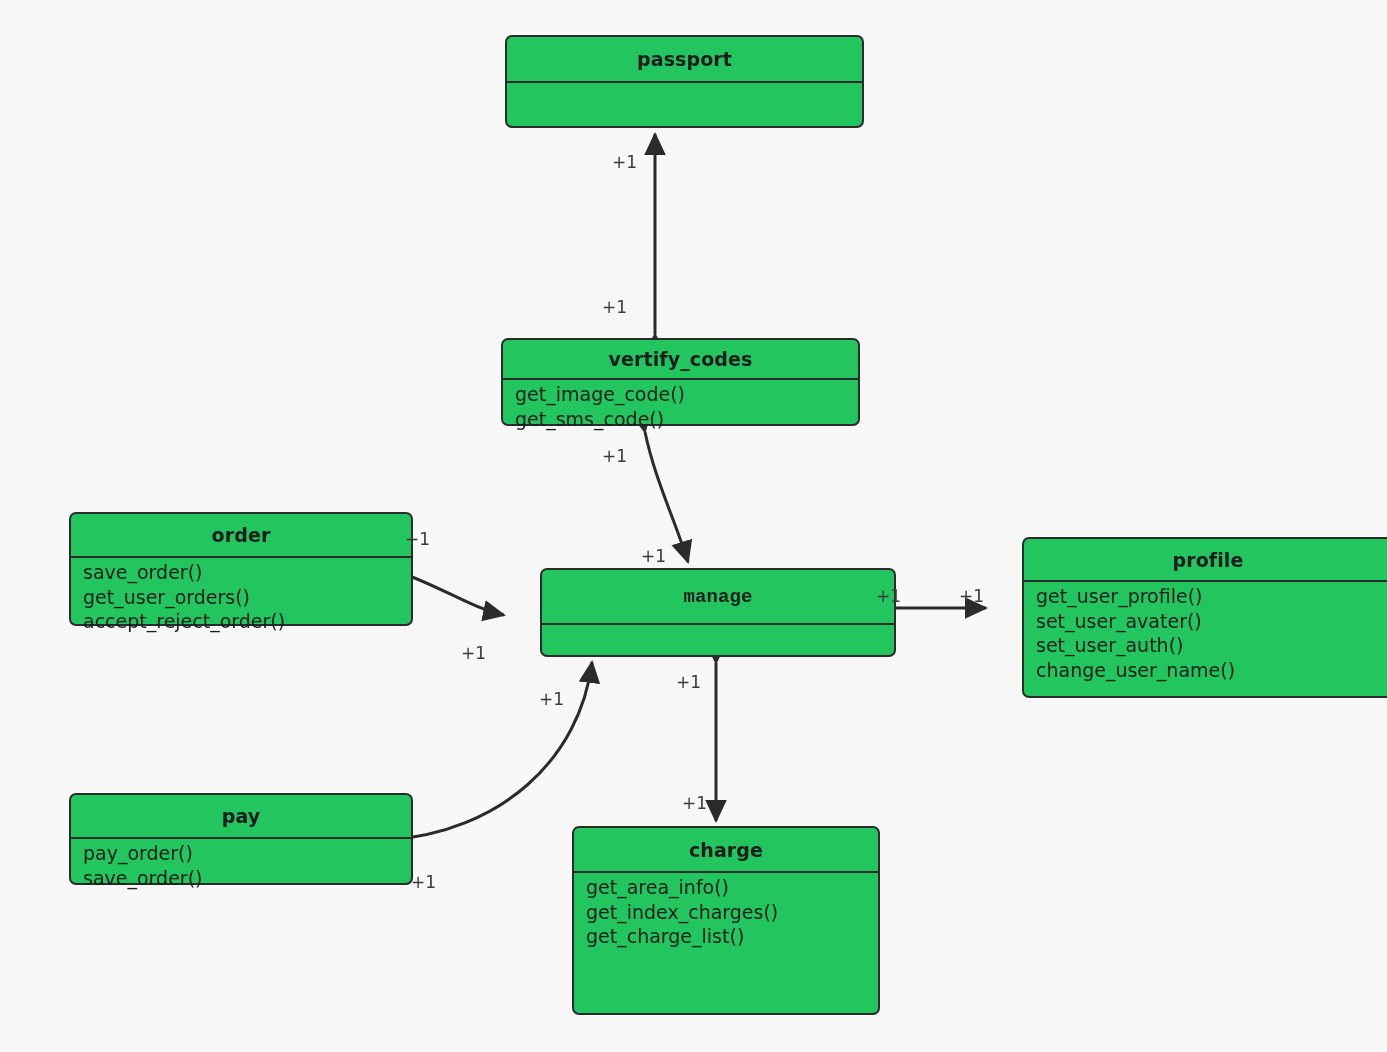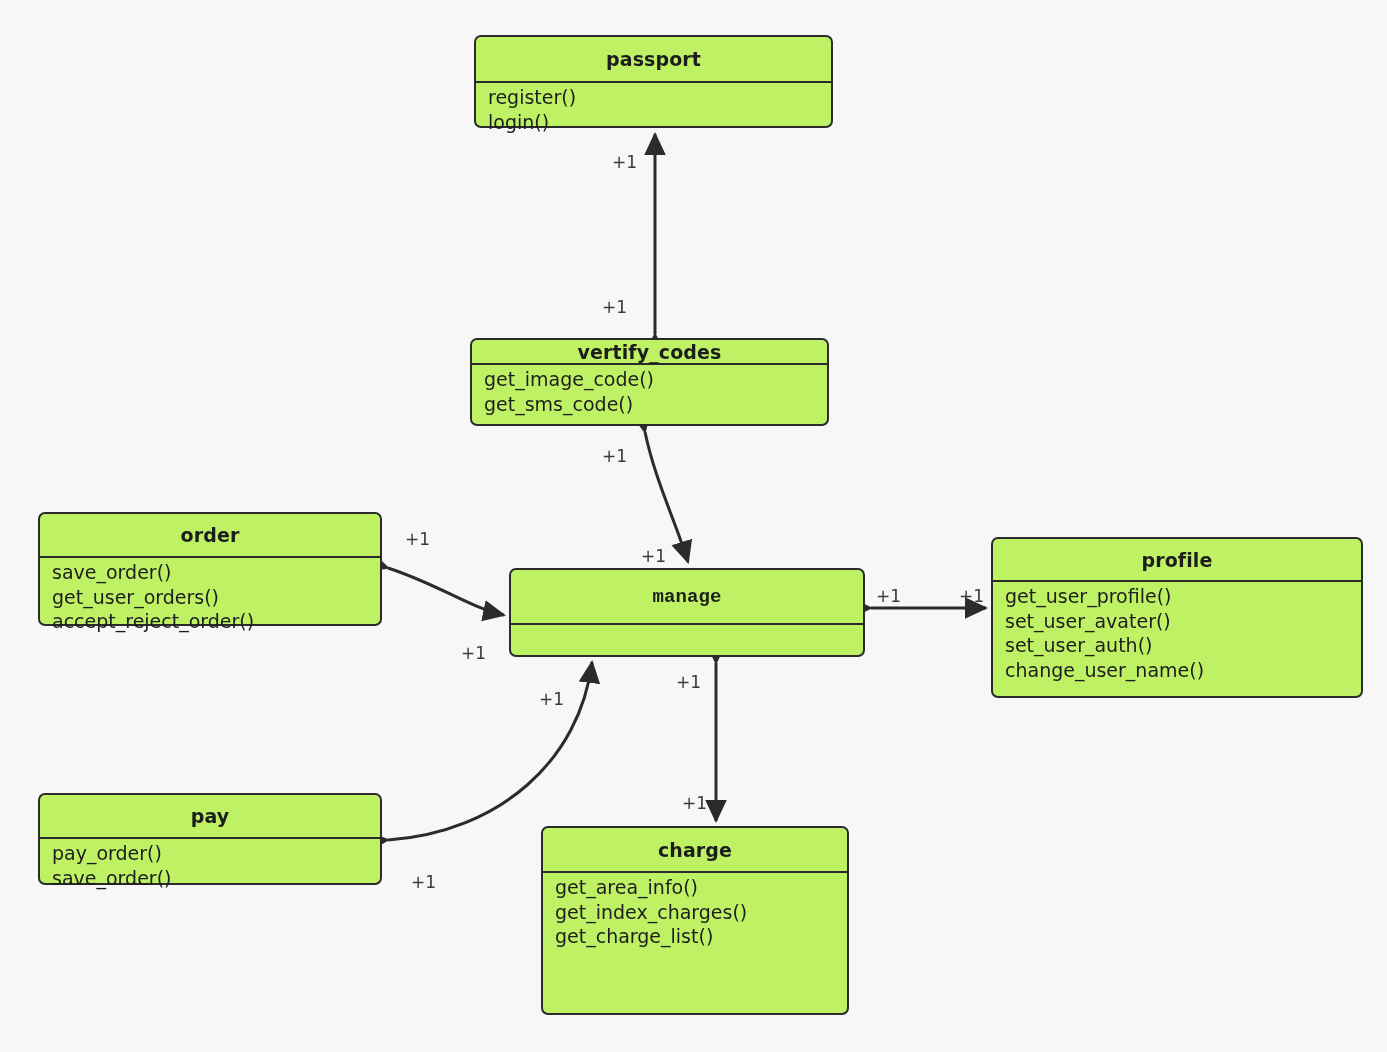--- a/index.html
+++ b/index.html
@@ -25,25 +25,26 @@
   .edge-layer {
     position: absolute;
     left: 0;
     top: 0;
     width: 1387px;
     height: 1052px;
     pointer-events: none;
   }
   .node {
     position: absolute;
-    background: #bef264;
+    background: #22c55e;
     border: 2.5px solid #2b2b2b;
     border-radius: 7px;
     box-sizing: border-box;
     overflow: visible;
+    margin-left: 31px;
   }
   .node-title {
     text-align: center;
     font-weight: bold;
     font-size: 19px;
     color: #1d1d1d;
     box-sizing: border-box;
     display: flex;
     align-items: center;
     justify-content: center;
@@ -89,27 +90,23 @@
         <path d="M 388,568 C 440,585 470,608 504,615" fill="none" stroke="#2b2b2b" stroke-width="3" marker-end="url(#arrowEnd)" marker-start="url(#arrowStart)"></path>
         <path d="M 871,608 L 986,608" fill="none" stroke="#2b2b2b" stroke-width="3" marker-end="url(#arrowEnd)" marker-start="url(#arrowStart)"></path>
         <path d="M 388,840 C 500,832 580,760 592,662" fill="none" stroke="#2b2b2b" stroke-width="3" marker-end="url(#arrowEnd)" marker-start="url(#arrowStart)"></path>
         <path d="M 716,663 L 716,821" fill="none" stroke="#2b2b2b" stroke-width="3" marker-end="url(#arrowEnd)" marker-start="url(#arrowStart)"></path>
       </g>
   </svg>
 
   <div id="nodes-layer">
       <div class="node" style="left: 474px; top: 35px; width: 359px; height: 93px;">
         <div class="node-title" style="height: 46px;">passport</div>
-        <div class="node-methods">
-          <div>register()</div>
-          <div>login()</div>
-        </div>
       </div>
       <div class="node" style="left: 470px; top: 338px; width: 359px; height: 88px;">
-        <div class="node-title" style="height: 25px;">vertify_codes</div>
+        <div class="node-title" style="height: 40px;">vertify_codes</div>
         <div class="node-methods">
           <div>get_image_code()</div>
           <div>get_sms_code()</div>
         </div>
       </div>
       <div class="node" style="left: 38px; top: 512px; width: 344px; height: 114px;">
         <div class="node-title" style="height: 44px;">order</div>
         <div class="node-methods">
           <div>save_order()</div>
           <div>get_user_orders()</div>

